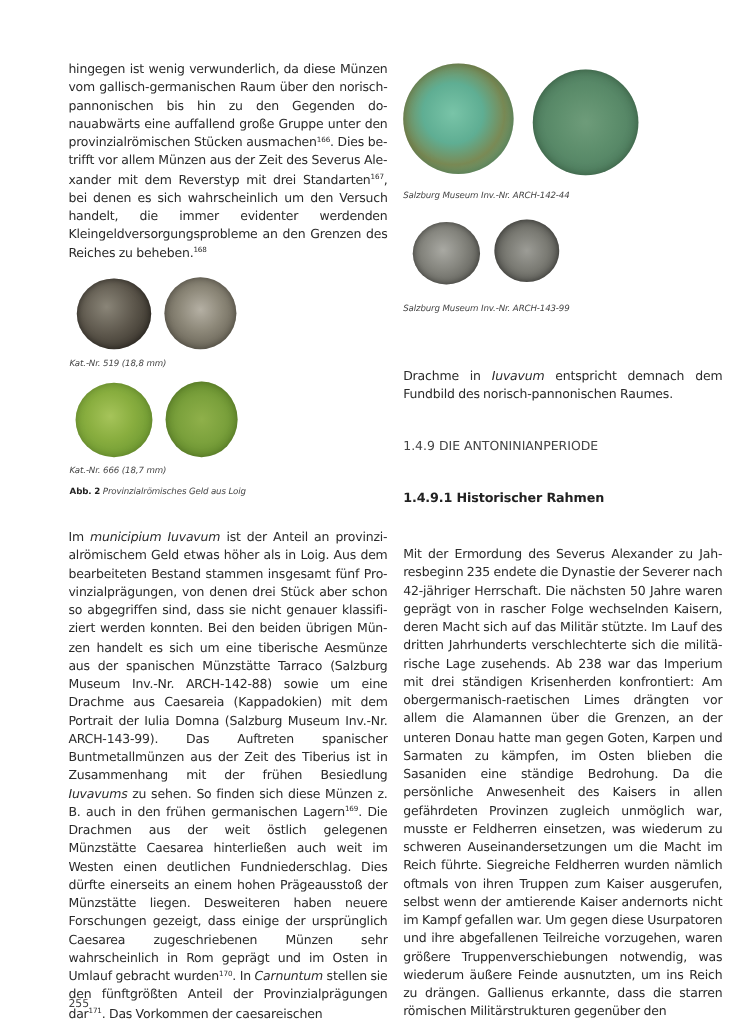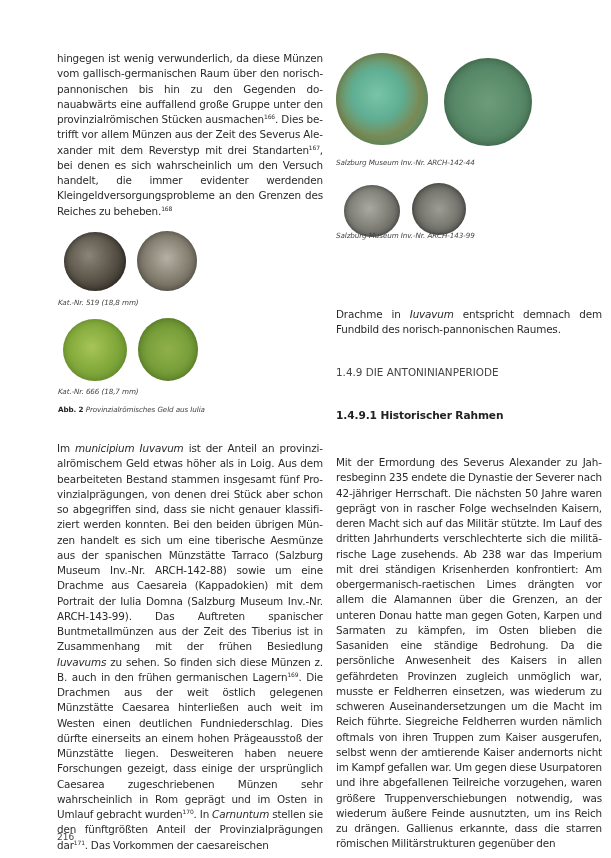--- a/index.html
+++ b/index.html
@@ -35,36 +35,36 @@
   <p class="para"><span>hingegen ist wenig verwunderlich, da diese Mün­zen vom gallisch-germanischen Raum über den no­risch-pannonischen bis hin zu den Gegenden do­nauabwärts eine auffallend große Gruppe unter den provinzialrömischen Stücken ausmachen</span><sup>166</sup><span>. Dies be­trifft vor allem Münzen aus der Zeit des Severus Ale­xander mit dem Reverstyp mit drei Standarten</span><sup>167</sup><span>, bei denen es sich wahrscheinlich um den Versuch han­delt, die immer evidenter werdenden Kleingeldversor­gungsprobleme an den Grenzen des Reiches zu be­heben.</span><sup>168</sup></p>
 </div>
 
 <div>
   <div class="coin silver-a" style="left:64px; top:232px; width:62px; height:59px;"></div>
   <div class="coin silver-b" style="left:137px; top:231px; width:60px; height:60px;"></div>
   <div class="caption" style="left:58px; top:298px;">Kat.-Nr. 519 (18,8 mm)</div>
   <div class="coin green-a" style="left:63px; top:319px; width:64px; height:62px;"></div>
   <div class="coin green-b" style="left:138px; top:318px; width:60px; height:63px;"></div>
   <div class="caption" style="left:58px; top:387px;">Kat.-Nr. 666 (18,7 mm)</div>
-  <div class="fig-title" style="left:58px; top:405px; white-space:nowrap;"><b>Abb. 2</b><span> Provinzialrömisches Geld aus Iulia</span></div>
+  <div class="fig-title" style="left:58px; top:405px; white-space:nowrap;"><b>Abb. 2</b><span> Provinzialrömisches Geld aus Loig</span></div>
 </div>
 
 <div class="col" style="left:57px; top:441px;">
   <p class="para"><span>Im </span><i>municipium Iuvavum</i><span> ist der Anteil an provinzi­alrömischem Geld etwas höher als in Loig. Aus dem bearbeiteten Bestand stammen insgesamt fünf Pro­vinzialprägungen, von denen drei Stück aber schon so abgegriffen sind, dass sie nicht genauer klassifi­ziert werden konnten. Bei den beiden übrigen Mün­zen handelt es sich um eine tiberische Aesmünze aus der spanischen Münzstätte Tarraco (Salzburg Museum Inv.-Nr. ARCH-142-88) sowie um eine Drachme aus Cae­sareia (Kappadokien) mit dem Portrait der Iulia Domna (Salzburg Museum Inv.-Nr. ARCH-143-99). Das Auftre­ten spanischer Buntmetallmünzen aus der Zeit des Ti­berius ist in Zusammenhang mit der frühen Besied­lung </span><i>Iuvavums</i><span> zu sehen. So finden sich diese Münzen z. B. auch in den frühen germanischen Lagern</span><sup>169</sup><span>. Die Drachmen aus der weit östlich gelegenen Münzstätte Caesarea hinterließen auch weit im Westen einen deutlichen Fundniederschlag. Dies dürfte einerseits an einem hohen Prägeausstoß der Münzstätte lie­gen. Desweiteren haben neuere Forschungen gezeigt, dass einige der ursprünglich Caesarea zugeschriebe­nen Münzen sehr wahrscheinlich in Rom geprägt und im Osten in Umlauf gebracht wurden</span><sup>170</sup><span>. In </span><i>Carnun­tum</i><span> stellen sie den fünftgrößten Anteil der Provinzi­alprägungen dar</span><sup>171</sup><span>. Das Vorkommen der caesareischen</span></p>
 </div>
 
-<div class="page-num" style="left:57px; top:832px;">216</div>
+<div class="page-num" style="left:57px; top:832px;">255</div>
 
 <div>
   <div class="coin teal-a" style="left:336px; top:53px; width:92px; height:92px;"></div>
   <div class="coin teal-b" style="left:444px; top:58px; width:88px; height:88px;"></div>
   <div class="caption" style="left:336px; top:158px;">Salzburg Museum Inv.-Nr. ARCH-142-44</div>
   <div class="coin grey-a" style="left:344px; top:185px; width:56px; height:52px;"></div>
   <div class="coin grey-b" style="left:412px; top:183px; width:54px; height:52px;"></div>
-  <div class="caption" style="left:336px; top:231px;">Salzburg Museum Inv.-Nr. ARCH-143-99</div>
+  <div class="caption" style="left:336px; top:252px;">Salzburg Museum Inv.-Nr. ARCH-143-99</div>
   <div class="fig-title" style="left:336px; top:265px; width:260px;">
   </div>
 </div>
 
 <div class="col" style="left:336px; top:307px;">
   <p class="para"><span>Drachme in </span><i>Iuvavum</i><span> entspricht demnach dem Fund­bild des norisch-pannonischen Raumes.</span></p>
 </div>
 
 <div class="heading-upper" style="left:336px; top:366px;">1.4.9 DIE ANTONINIANPERIODE</div>
 <div class="heading-bold" style="left:336px; top:409px;">1.4.9.1 Historischer Rahmen</div>

